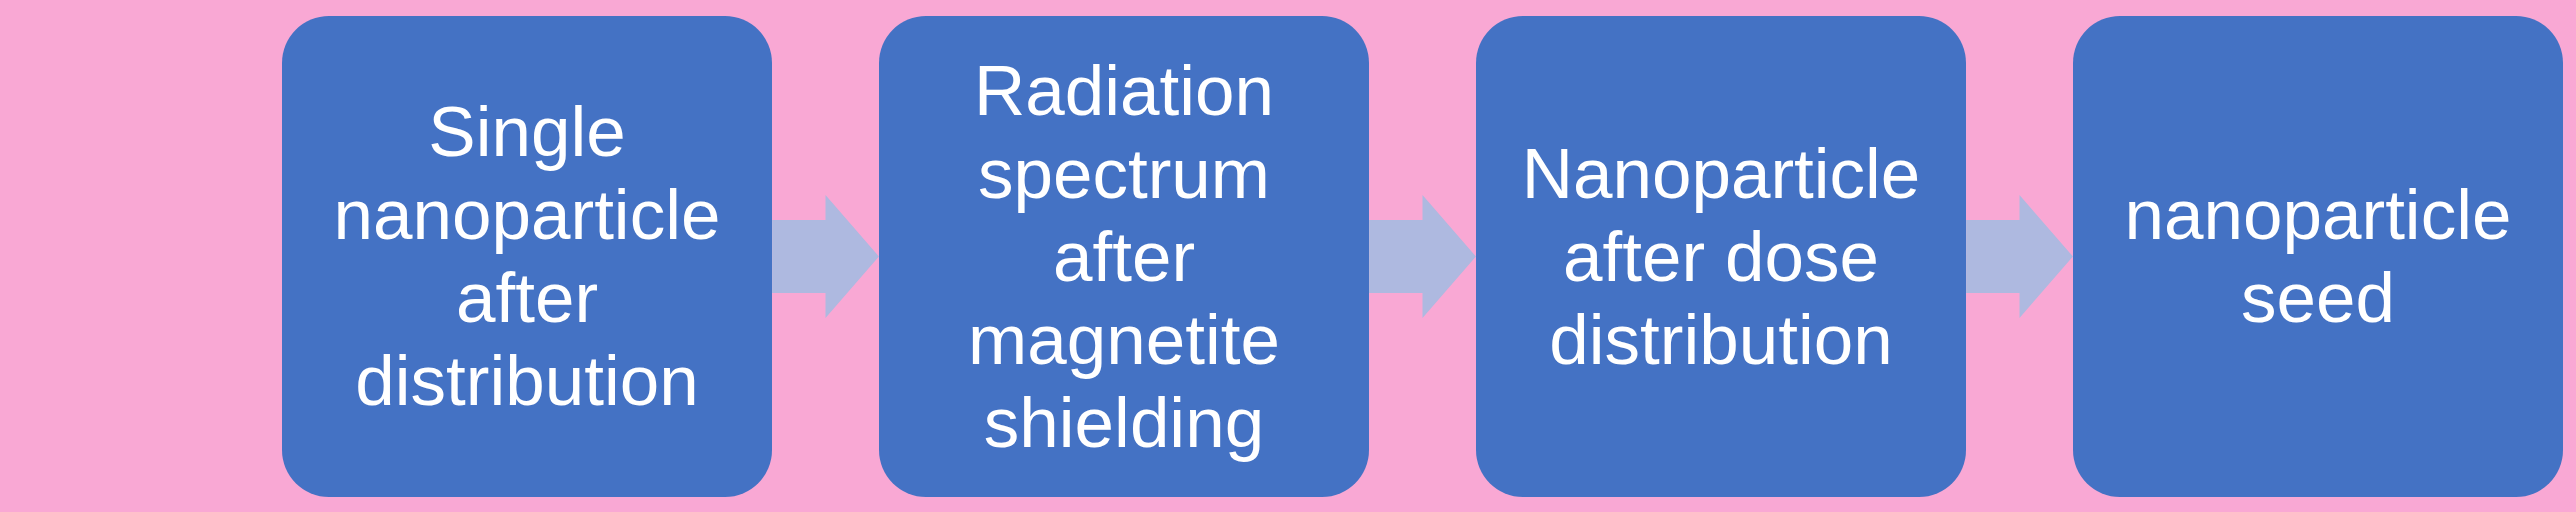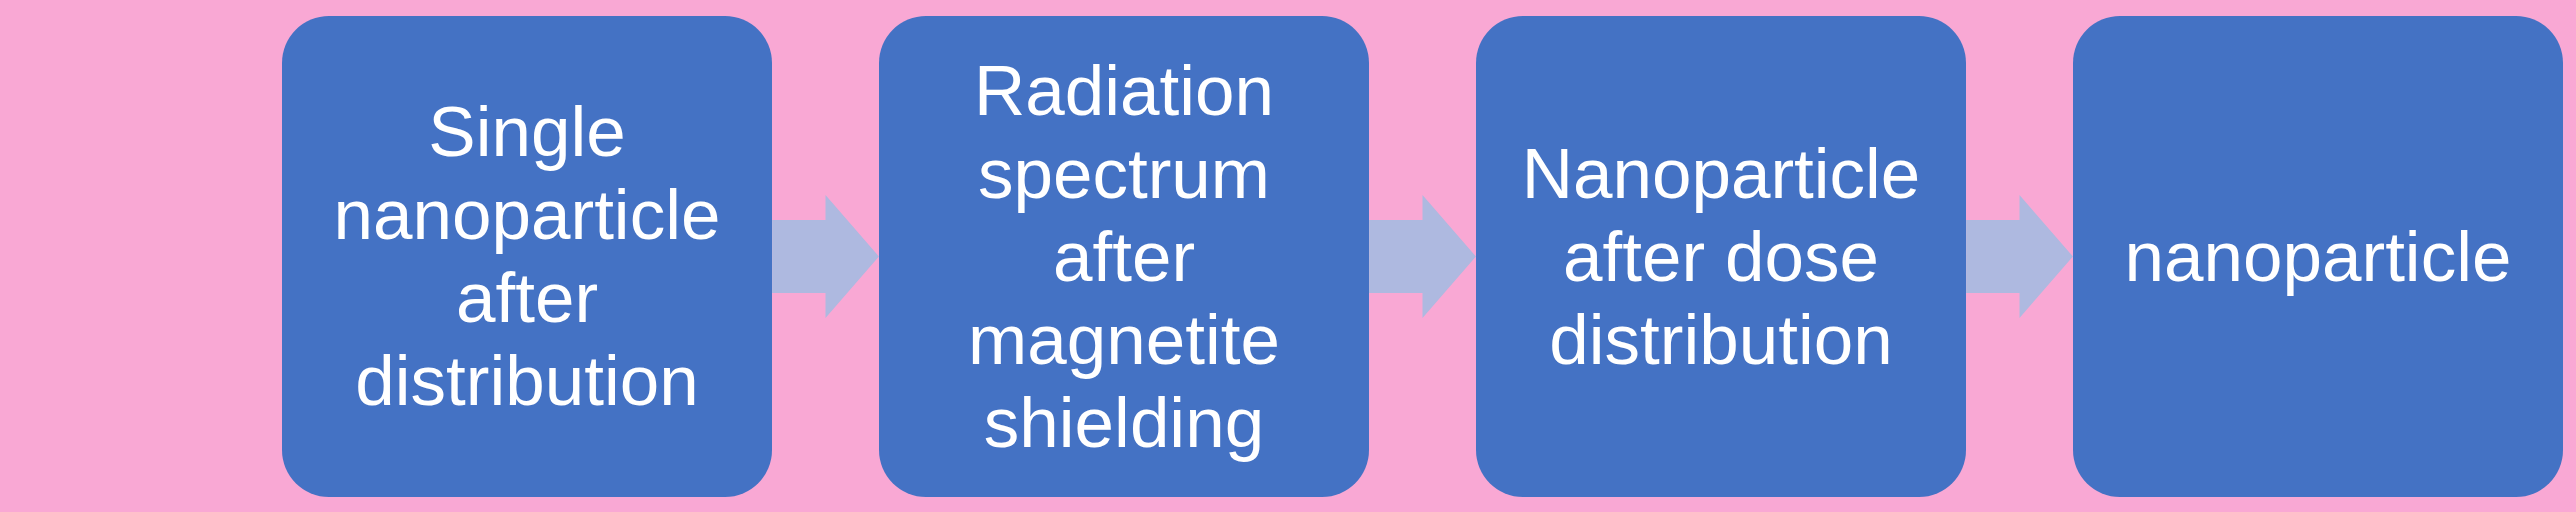--- a/index.html
+++ b/index.html
@@ -93,16 +93,17 @@
   </div>
 
   <div class="arrow">
     <svg viewBox="0 0 132 152" aria-hidden="true">
       <polygon points="0,31 66,31 66,0 132,76 66,152 66,121 0,121" fill="#AEB9E0"></polygon>
     </svg>
   </div>
 
   <div class="step">
     <div class="step-line">nanoparticle</div>
+    <div class="step-line">seed</div>
   </div>
 
 </div>
 
 
 </body></html>

